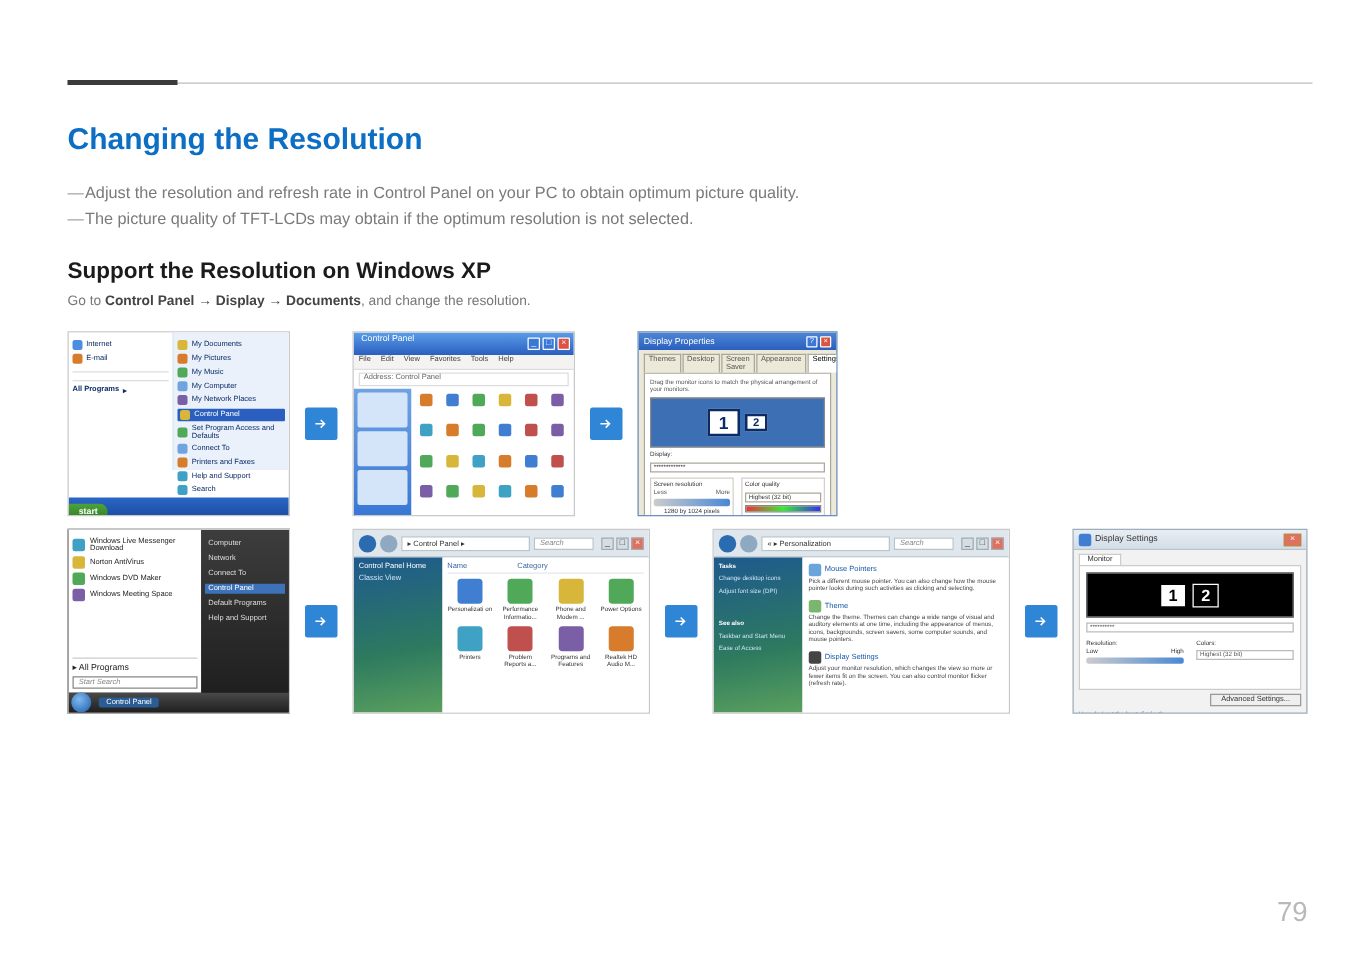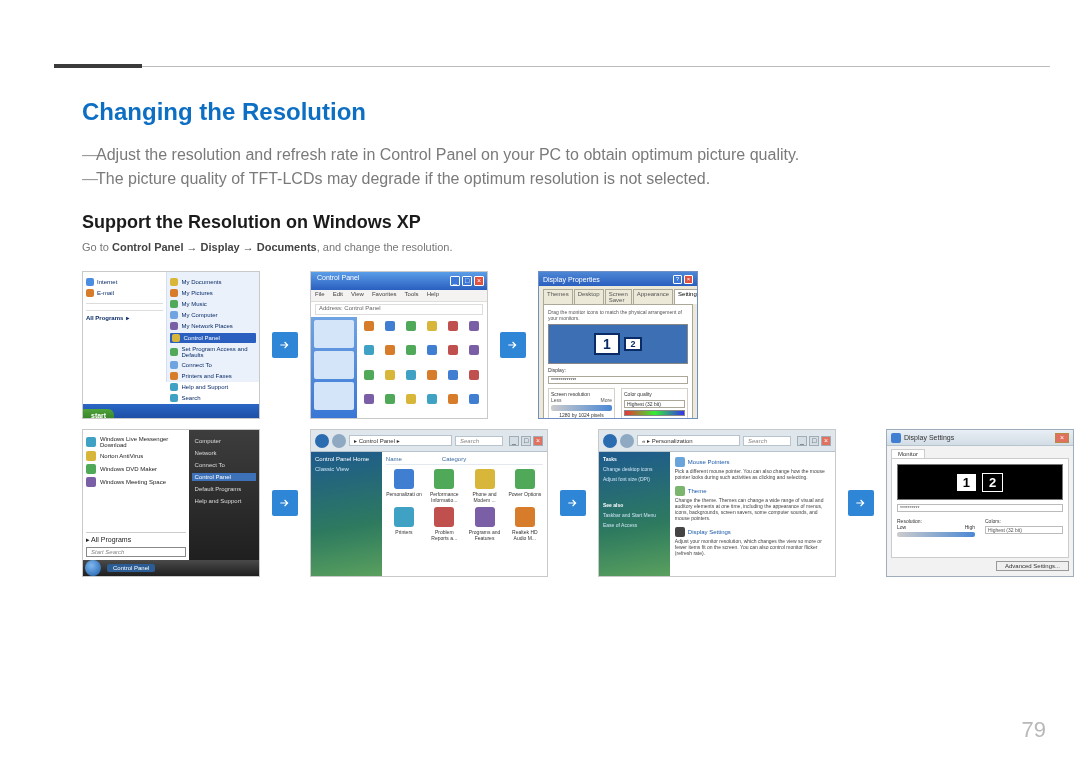--- a/index.html
+++ b/index.html
@@ -16,30 +16,30 @@
     top: 66px; left: 54px; right: 30px;
     height: 1px; background: #bdbdbd;
   }
   .top-accent {
     position: absolute;
     top: 64px; left: 54px; width: 88px; height: 4px;
     background: #3b3b3b;
   }
   .content {
     position: absolute;
-    top: 98px; left: 54px; right: 18px; margin-left: 28px;
+    top: 98px; left: 54px; right: 18px;
   }
   h1 {
     color: #0d6fc4;
     font-size: 24px;
     font-weight: 700;
     margin-bottom: 20px;
   }
   .bullet-line {
-    font-size: 16px;
+    font-size: 13px;
     color: #7a7a7a;
     margin-bottom: 6px;
   }
   .bullet-line .dash { display: inline-block; width: 14px; color: #9a9a9a; }
   h2 {
     color: #1b1b1b;
     font-size: 18px;
     font-weight: 700;
     margin-top: 24px;
     margin-bottom: 8px;
@@ -180,21 +180,21 @@
 </style>
 </head>
 <body>
 
 <div class="top-border"></div>
 <div class="top-accent"></div>
 
 <div class="content">
   <h1>Changing the Resolution</h1>
   <div class="bullet-line"><span class="dash">―</span><span>Adjust the resolution and refresh rate in Control Panel on your PC to obtain optimum picture quality.</span></div>
-  <div class="bullet-line"><span class="dash">―</span><span>The picture quality of TFT-LCDs may degrade if the optimum resolution is not selected.</span></div>
+  <div class="bullet-line"><span class="dash">―</span><span>The picture quality of TFT-LCDs may obtain if the optimum resolution is not selected.</span></div>
 
   <h2>Support the Resolution on Windows XP</h2>
   <p class="instr">
     <span>Go to </span><b>Control Panel → Display → Documents</b><span>, and change the resolution.</span>
   </p>
 
   <div class="row">
 
     <div class="shot xp-start">
       <div class="body">

